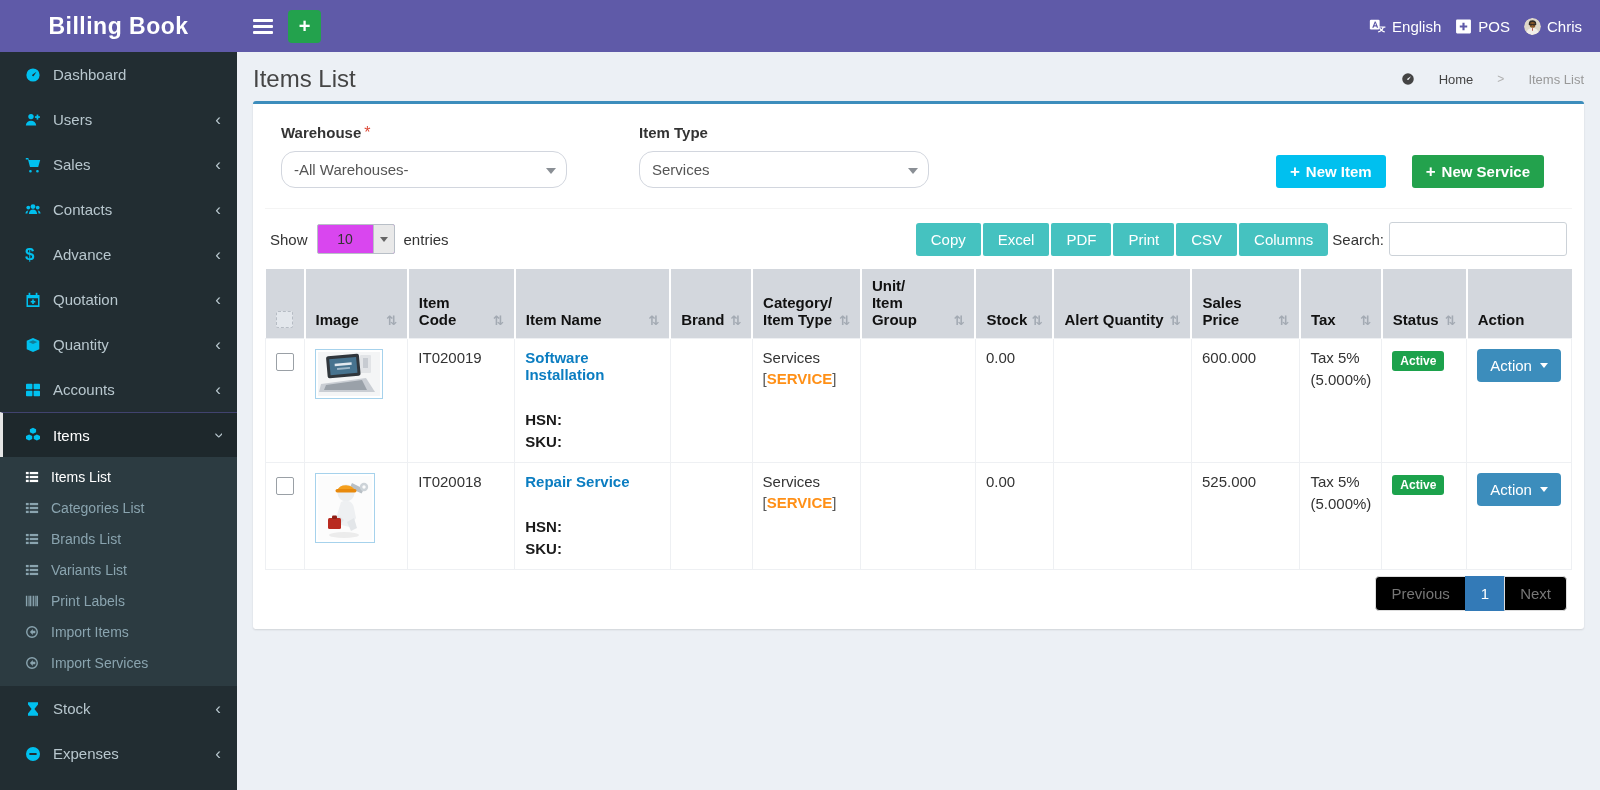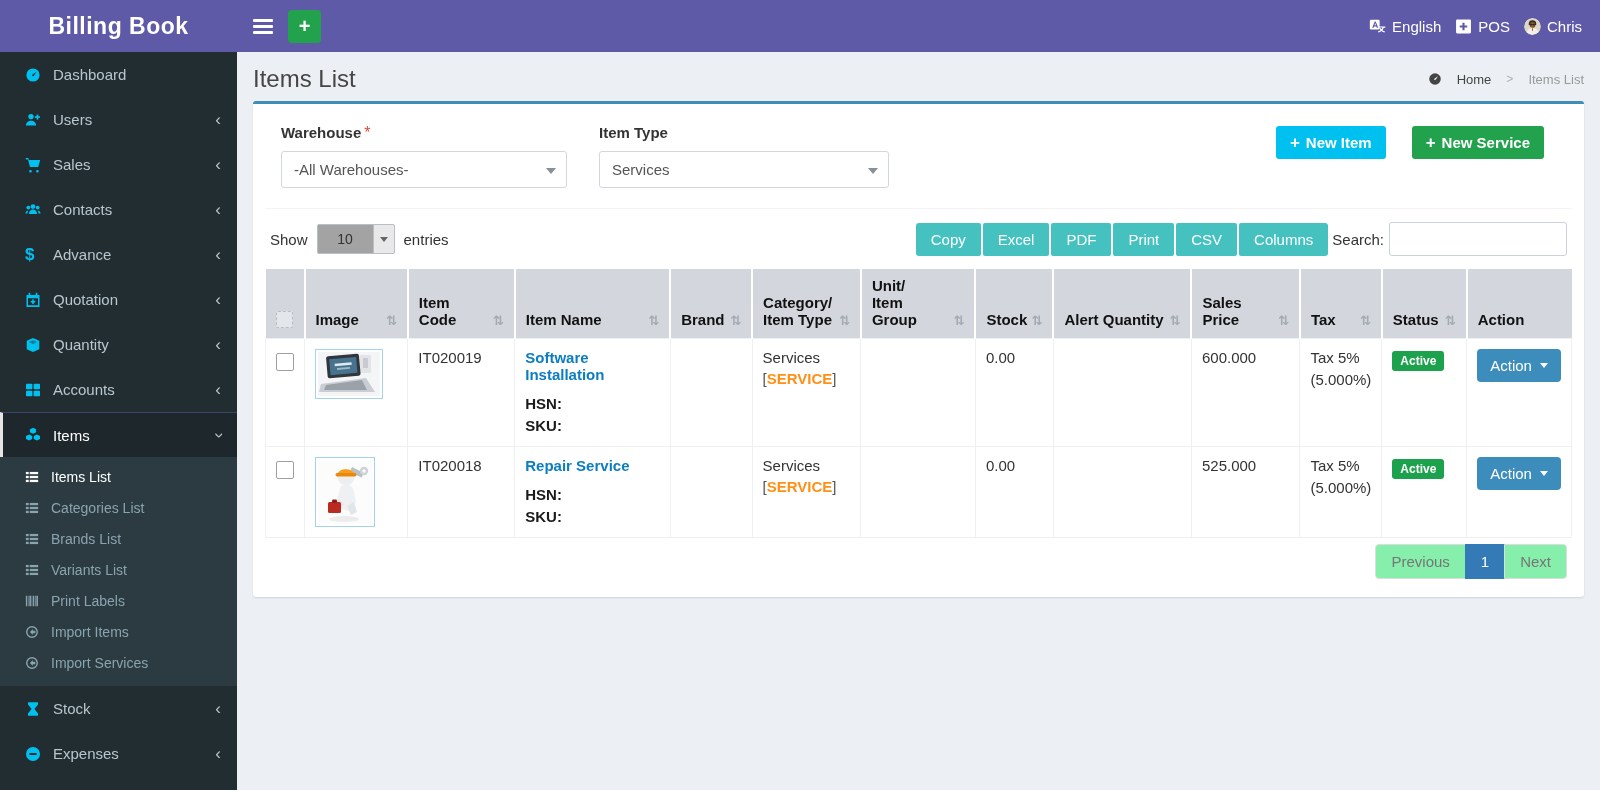--- a/index.html
+++ b/index.html
@@ -40,56 +40,56 @@
     color:#8aa4af; font-size:14px; cursor:pointer; }
   .sub-item .s-icon { width:17px; height:14px; margin-right:9px; display:flex; align-items:center; }
   .sub-item .s-icon svg { width:14px; height:14px; fill:currentColor; }
   .sub-item.active { color:#fff; }
 
   
   .content { margin-left:237px; padding-top:52px; }
   .content-header { display:flex; align-items:center; justify-content:space-between;
     padding:13px 16px 8px; }
   .page-title { font-size:24px; font-weight:400; color:#454545; }
-  .breadcrumb { display:flex; align-items:center; gap:15px; font-size:13px; color:#444; }
+  .breadcrumb { display:flex; align-items:center; gap:24px; font-size:13px; color:#444; }
   .breadcrumb svg { width:14px; height:14px; fill:#444; }
   .crumb-home { cursor:pointer; color:#444; }
   .crumb-sep { color:#b0b0b0; font-size:12px; }
   .crumb-current { color:#999; }
 
   .box { margin:0 16px; background:#fff; border-top:3px solid #3c8dbc; border-radius:3px;
     box-shadow:0 1px 2px rgba(0,0,0,.12); }
   .box-body { padding:12px 12px 14px; }
 
   
-  .filter-row { display:flex; align-items:flex-start; padding:8px 16px 2px; }
+  .filter-row { display:flex; align-items:flex-end; padding:8px 16px 2px;gap:40px; }
   .form-group { margin-right:32px; }
   .form-label { font-size:15px; font-weight:bold; color:#333; }
   .req { color:#dd4b39; margin-left:3px; }
   .select-box { margin-top:9px; width:286px; height:37px; border:1px solid #d2d6de;
-    border-radius:3px; background:#fff; display:flex; align-items:center;
+    border-radius:14px; background:#fff; display:flex; align-items:center;
     padding:0 36px 0 12px; font-size:15px; color:#555; position:relative; cursor:pointer; }
   .select-box.w290 { width:290px; }
   .select-caret { position:absolute; right:10px; top:16px; width:0; height:0;
     border-left:5px solid transparent; border-right:5px solid transparent;
     border-top:6px solid #8a8f95; }
   .filter-actions { margin-left:auto; display:flex; gap:26px; padding:2px 12px 0 0; }
   .btn-new { border:none; border-radius:3px; color:#fff; font-size:15px; font-weight:bold;
     padding:8px 14px; display:flex; align-items:center; gap:6px; cursor:pointer; }
   .btn-new .plus { font-size:17px; font-weight:bold; line-height:1; }
   .btn-new-item { background:#00c0ef; }
   .btn-new-service { background:#23a24d; }
 
   .divider { height:1px; background:#f4f4f4; margin:18px 0 0; }
 
   
   .controls { display:flex; align-items:center; padding:13px 5px 11px; }
   .show-group { display:flex; align-items:center; gap:9px; font-size:15px; color:#333; }
   .length-select { width:78px; height:30px; border:1px solid #b8bfc7; border-radius:2px;
-    display:flex; background:#a3a3a3; cursor:pointer; overflow:hidden; }
+    display:flex; background:#d946ef; cursor:pointer; overflow:hidden; }
   .length-val { flex:1; display:flex; align-items:center; justify-content:center;
     font-size:14px; color:#333; }
   .length-arrow { width:21px; background:#e9e9e9; border-left:1px solid #b8bfc7;
     display:flex; align-items:center; justify-content:center; }
   .length-arrow i { width:0; height:0; border-left:4px solid transparent;
     border-right:4px solid transparent; border-top:5px solid #666; }
   .export-group { margin-left:auto; display:flex; gap:2px; }
   .export-btn { background:#45c2c0; border:none; color:#fff; font-size:15px;
     padding:8px 15px; cursor:pointer; border-radius:2px; }
   .export-btn:first-child { border-radius:3px 2px 2px 3px; }
@@ -110,37 +110,37 @@
   .sort-icon { color:#a3aab3; font-size:13px; flex:none; }
   .hdr-check { width:17px; height:17px; border:1px dashed #b6bcc4; background:#e3e7ec;
     border-radius:2px; }
   table.items td { border:1px solid #eef0f3; padding:10px; font-size:15px; color:#333;
     vertical-align:top; }
   table.items tr.data-row { height:84px; }
   .row-check { width:18px; height:18px; border:1px solid #9aa0a6; border-radius:2px;
     background:#fff; margin-top:4px; cursor:pointer; }
   .thumb { display:inline-block; border:1px solid #a6d2ec; padding:2px; background:#fff; line-height:0; }
   .item-link { color:#0b7dc1; font-weight:bold; cursor:pointer; }
-  .meta { font-weight:bold; color:#1a1a1a; margin-top:11px; line-height:20px; }
+  .meta { font-weight:bold; color:#1a1a1a; margin-top:27px; line-height:20px; }
   .meta + .meta { margin-top:2px; }
   .cat-line2 { margin-top:4px; color:#555; }
   .tag { color:#ff9017; font-weight:bold; }
   .tax-detail { margin-top:5px; }
   .badge-active { display:inline-block; background:#1ca24c; color:#fff; font-size:12px;
     font-weight:bold; padding:3px 8px; border-radius:3px; margin-top:2px; }
   .action-btn { background:#3c8dbc; border:none; color:#fff; font-size:15px;
     padding:8px 13px; border-radius:4px; display:inline-flex; align-items:center; gap:8px;
     cursor:pointer; }
   .action-btn .caret { width:0; height:0; border-left:4px solid transparent;
     border-right:4px solid transparent; border-top:5px solid #fff; }
 
   
   .info-row { font-size:15px; color:#333; padding:14px 5px 2px; }
   .pagination-row { display:flex; justify-content:flex-end; padding:6px 5px 4px; }
-  .page-btn { border:1px solid #ddd; background:#86efac; color:#767676; font-size:15px;
+  .page-btn { border:1px solid #ddd; background:#000000; color:#767676; font-size:15px;
     padding:8px 15px; margin-left:-1px; cursor:pointer; }
   .page-btn.first { border-radius:4px 0 0 4px; margin-left:0; }
   .page-btn.last { border-radius:0 4px 4px 0; }
   .page-btn.active { background:#337ab7; border-color:#337ab7; color:#fff; }
 </style>
 </head>
 <body>
 
 <header class="top-header">
   <div class="brand">Billing Book</div>

